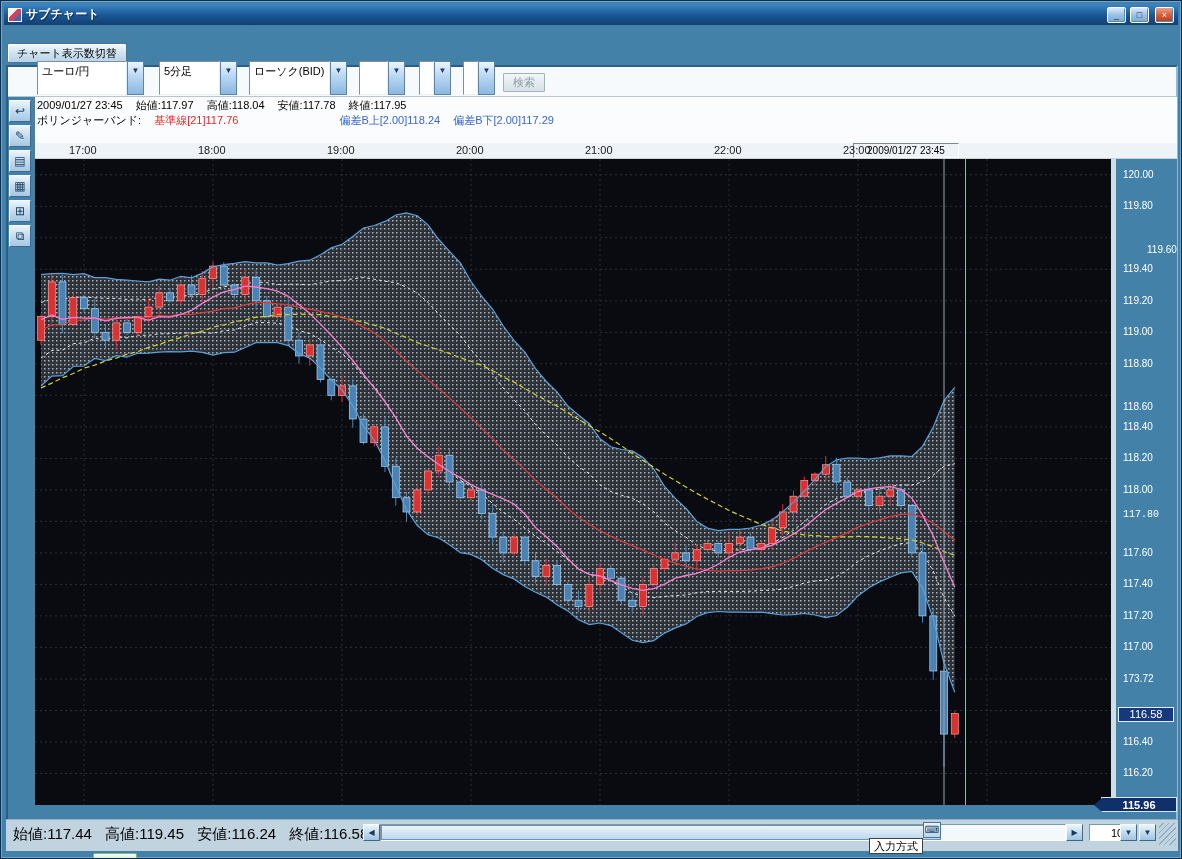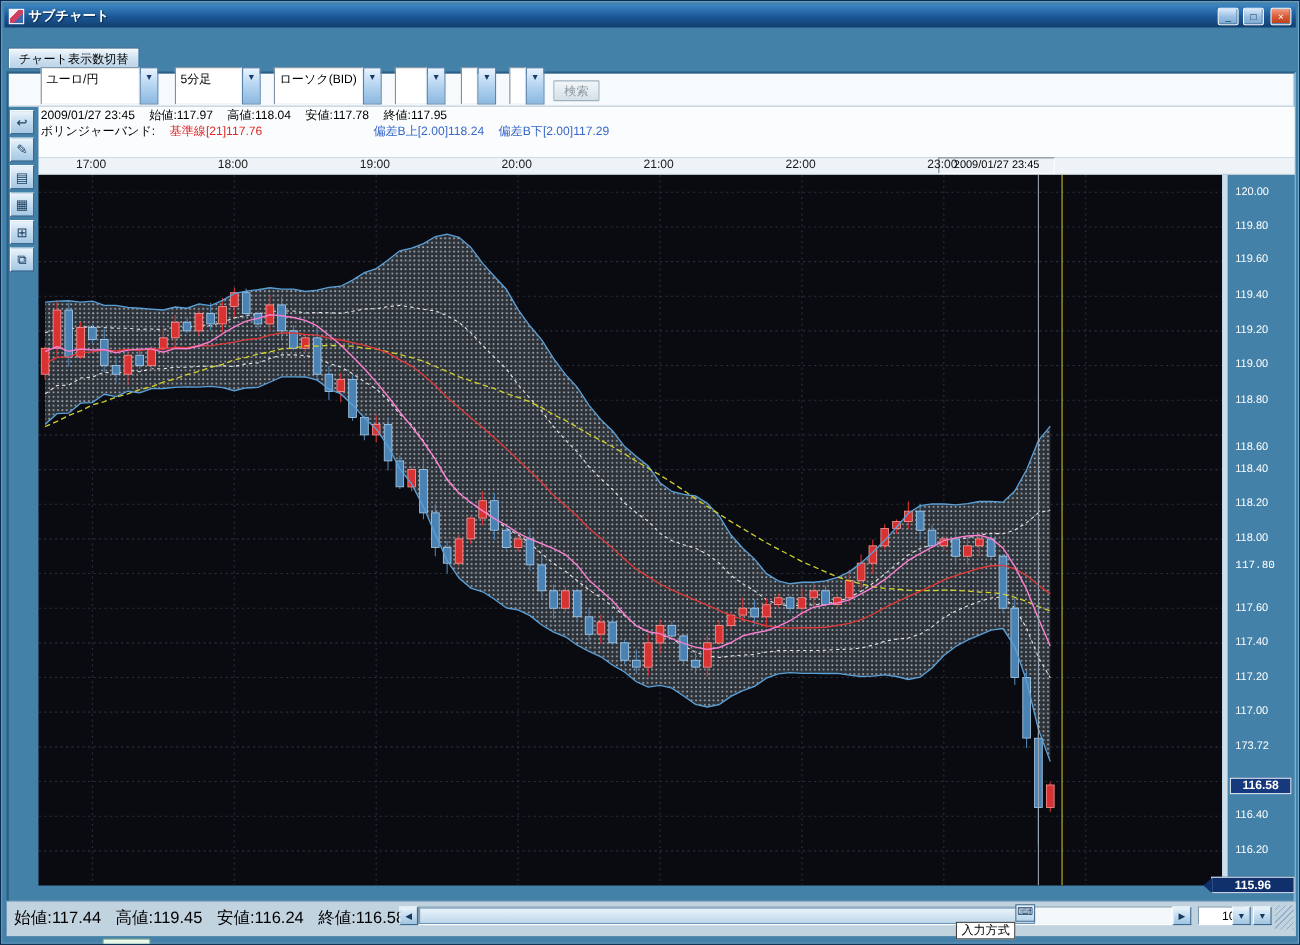--- a/index.html
+++ b/index.html
@@ -23,21 +23,21 @@
   .t-red{color:#e02828}.t-blue{color:#3868c8}.t-pink{color:#e35cc0}.t-yellow{color:#b4b000}
   .gap-l{margin-left:88px}
   #timebar{position:absolute;left:34px;top:142px;width:1142px;height:16px;background:#eef3f7;border-bottom:1px solid #c8d4dc}
   .ttick{position:absolute;top:1px;font-size:11px;color:#1a1a1a}
   .date-box{position:absolute;left:818px;top:0;width:106px;height:15px;border:1px solid;border-color:#7e8890 #fbfdff #fbfdff #7e8890;text-align:center;font-size:10px;line-height:13px;color:#000;background:#eef3f7}
   #sidebar{position:absolute;left:8px;top:99px;width:24px;height:220px}
   .tool-btn{position:absolute;left:0;width:22px;height:22px;background:linear-gradient(#ecf4fb,#c3dcf0 50%,#a6c8e2);border:1px solid;border-color:#f4fafe #3d6990 #3d6990 #f4fafe;color:#173a5c;font-size:12px;line-height:20px;text-align:center}
   .chart-wrap{position:absolute;left:34px;top:158px;width:1076px;height:646px;background:#0a0b10;overflow:hidden}
   #priceAxis{position:absolute;left:1110px;top:158px;width:66px;height:646px;background:#4381a9;border-left:5px solid #cfdfe9}
   .ptick{position:absolute;left:7px;color:#fff;font-size:10px}
-  .price-badge{position:absolute;left:2px;width:56px;height:15px;background:#16387c;border:1px solid #e8eef8;color:#fff;font-size:11px;font-weight:bold;text-align:center;line-height:13px}
+  .price-badge{position:absolute;left:2px;width:56px;height:15px;background:#16387c;border:1px solid #e8eef8;color:#fff;font-size:11px;font-weight:normal;text-align:center;line-height:13px}
   #lowBadge{position:absolute;left:1100px;top:796px;width:76px;height:15px;background:#10306c;color:#fff;font-size:11px;font-weight:bold;text-align:center;line-height:14px;border:1px solid #dce6f2}
   #lowBadge .arr{position:absolute;left:-8px;top:0;width:0;height:0;border-top:7px solid transparent;border-bottom:7px solid transparent;border-right:8px solid #10306c}
   .statusbar{position:absolute;left:5px;top:818px;width:1172px;height:32px;background:#c2d3e0;border-top:1px solid #8fb0c8}
   .sb-ohlc{position:absolute;left:12px;top:824px;font-size:15px;color:#000;white-space:nowrap}
   .sb-ohlc span{margin-right:9px}
   .sb-btn{position:absolute;top:823px;width:17px;height:17px;background:linear-gradient(#ecf4fb,#c3dcf0 50%,#a0c4e0);border:1px solid;border-color:#f4fafe #3d6990 #3d6990 #f4fafe;text-align:center;font-size:8px;line-height:15px;color:#173a5c}
   .sb-track{position:absolute;left:379px;top:823px;width:686px;height:17px;background:#f4f8fb;border:1px solid;border-color:#7e98ac #fff #fff #7e98ac}
   .sb-thumb{position:absolute;left:0;top:0;width:560px;height:15px;background:linear-gradient(#eaf3fa,#bed8ec);border:1px solid #6a94b8}
   .count-field{position:absolute;left:1088px;top:823px;width:30px;height:17px;background:#fff;border:1px solid;border-color:#7e98ac #fff #fff #7e98ac;font-size:11px;text-align:right;padding:2px 21px;color:#000}
   .grip{position:absolute;left:1158px;top:822px;width:17px;height:22px;background:repeating-linear-gradient(315deg,#8fb0c8 0 1px,transparent 1px 4px)}
@@ -343,21 +343,21 @@
         <polyline points="6.0,160.7 16.8,156.0 27.5,160.4 38.3,158.3 49.0,159.1 59.8,158.8 70.5,161.8 81.3,159.3 92.0,158.4 102.8,158.4 113.5,161.2 124.3,157.7 135.0,158.1 145.8,155.5 156.5,151.3 167.3,144.4 178.0,138.1 188.8,132.9 199.5,130.4 210.3,127.1 221.0,128.0 231.8,129.7 242.5,132.2 253.3,137.3 264.0,145.8 274.8,154.6 285.5,165.1 296.3,176.3 307.0,188.4 317.8,201.5 328.5,215.5 339.3,228.8 350.0,242.8 360.8,258.6 371.5,277.1 382.3,289.4 393.0,297.8 403.8,305.5 414.5,312.5 425.3,318.6 436.0,325.6 446.8,330.9 457.5,335.3 468.3,339.8 479.0,345.1 489.8,355.0 500.5,368.5 511.3,377.8 522.0,387.4 532.8,399.7 543.5,410.0 554.3,415.3 565.0,417.0 575.8,421.6 586.5,425.9 597.3,429.3 608.0,431.4 618.8,429.6 629.5,425.1 640.3,419.1 651.0,416.5 661.8,414.4 672.5,410.5 683.3,405.3 694.0,398.3 704.8,393.0 715.5,390.9 726.3,389.2 737.0,386.4 747.8,380.9 758.5,375.0 769.3,368.0 780.0,359.2 790.8,350.5 801.5,344.4 812.3,338.4 823.0,332.5 833.8,330.0 844.5,328.3 855.3,327.6 866.0,330.4 876.8,339.1 887.5,355.9 898.3,376.9 909.0,403.4 919.8,428.2 " fill="none" stroke="#f87fd0" stroke-width="1.3"></polyline>
         <line x1="909" y1="0" x2="909" y2="646" stroke="#9aa5b0" stroke-width="1"></line>
         <line x1="930.5" y1="0" x2="930.5" y2="646" stroke="#c8b820" stroke-width="1"></line>
       </svg>
   </div>
 
   <div id="priceAxis">
     <div id="curBadge" class="price-badge" style="top: 547.615px;">116.58</div>
   <span class="ptick" style="top: 9.7561px;">120.00</span>
       <span class="ptick" style="top: 41.2683px;">119.80</span>
-      <span class="ptick" style="top: 71px;">119.60</span>
+      <span class="ptick" style="top: 85px; margin-left: 24px;">119.60</span>
       <span class="ptick" style="top: 104.293px;">119.40</span>
       <span class="ptick" style="top: 135.805px;">119.20</span>
       <span class="ptick" style="top: 167.317px;">119.00</span>
       <span class="ptick" style="top: 198.829px;">118.80</span>
       <span class="ptick" style="top: 230.341px; margin-top: 12px;">118.60</span>
       <span class="ptick" style="top: 261.854px;">118.40</span>
       <span class="ptick" style="top: 293.366px;">118.20</span>
       <span class="ptick" style="top: 324.878px;">118.00</span>
       <span class="ptick" style="top: 350px; font-family: Liberation Mono, monospace;">117.80</span>
       <span class="ptick" style="top: 387.902px;">117.60</span>

